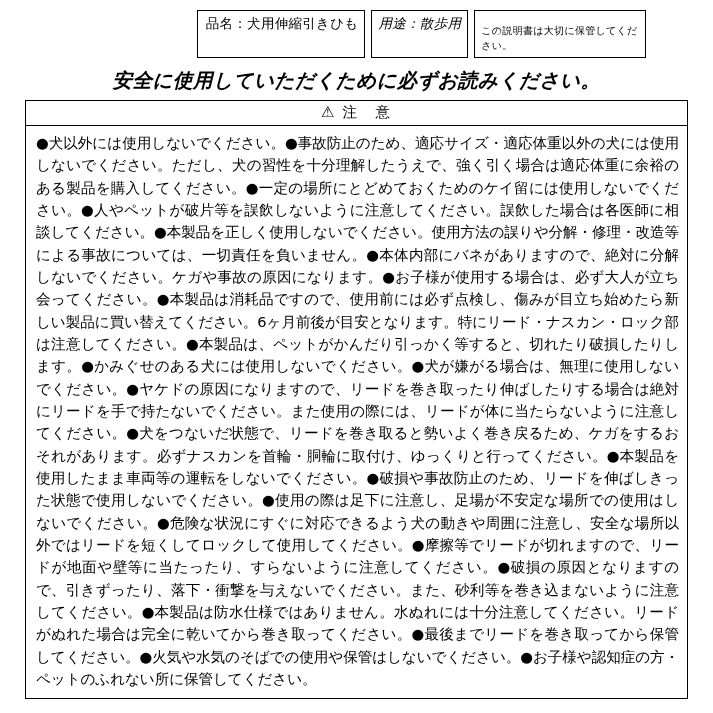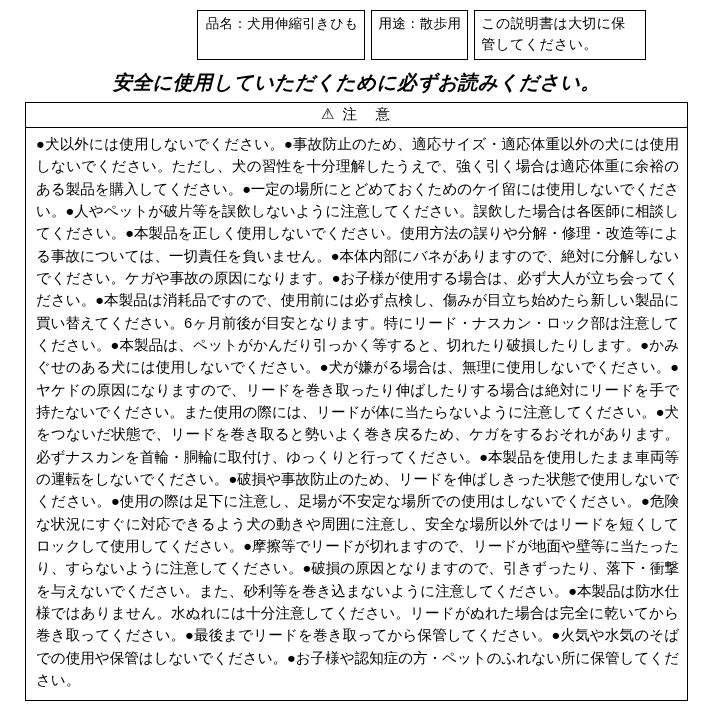--- a/index.html
+++ b/index.html
@@ -38,27 +38,28 @@
     box-sizing: border-box;
     letter-spacing: 0.3px;
     white-space: nowrap;
   }
   .hdr-cell.product {
     margin-right: 6px;
     padding-left: 8px;
   }
   .hdr-cell.usage {
     margin-right: 6px;
+    font-style: italic;
   }
   .hdr-cell.keep {
     white-space: normal;
     width: 172px;
     line-height: 1.5;
-    padding-top: 2px;
-    font-size: 14px;
+    padding-top: 12px;
+    font-size: 10px;
   }
   
   .main-title {
     text-align: center;
     font-size: 19.5px;
     font-weight: 600;
     letter-spacing: 0.5px;
     margin-top: 9px;
     margin-bottom: 6px;
     font-style: italic;
@@ -86,21 +87,20 @@
     line-height: 1;
     font-size: 15px;
   }
   .caution-body {
     padding: 6px 8px 8px 10px;
     font-size: 14.6px;
     line-height: 1.53;
     text-align: justify;
     text-justify: inter-character;
     letter-spacing: -0.1px;
-    font-family: Liberation Mono, monospace;
   }
   .caution-body p {
     margin: 0;
     text-indent: 0;
   }
 </style>
 </head>
 <body>
 
 <div class="page">

